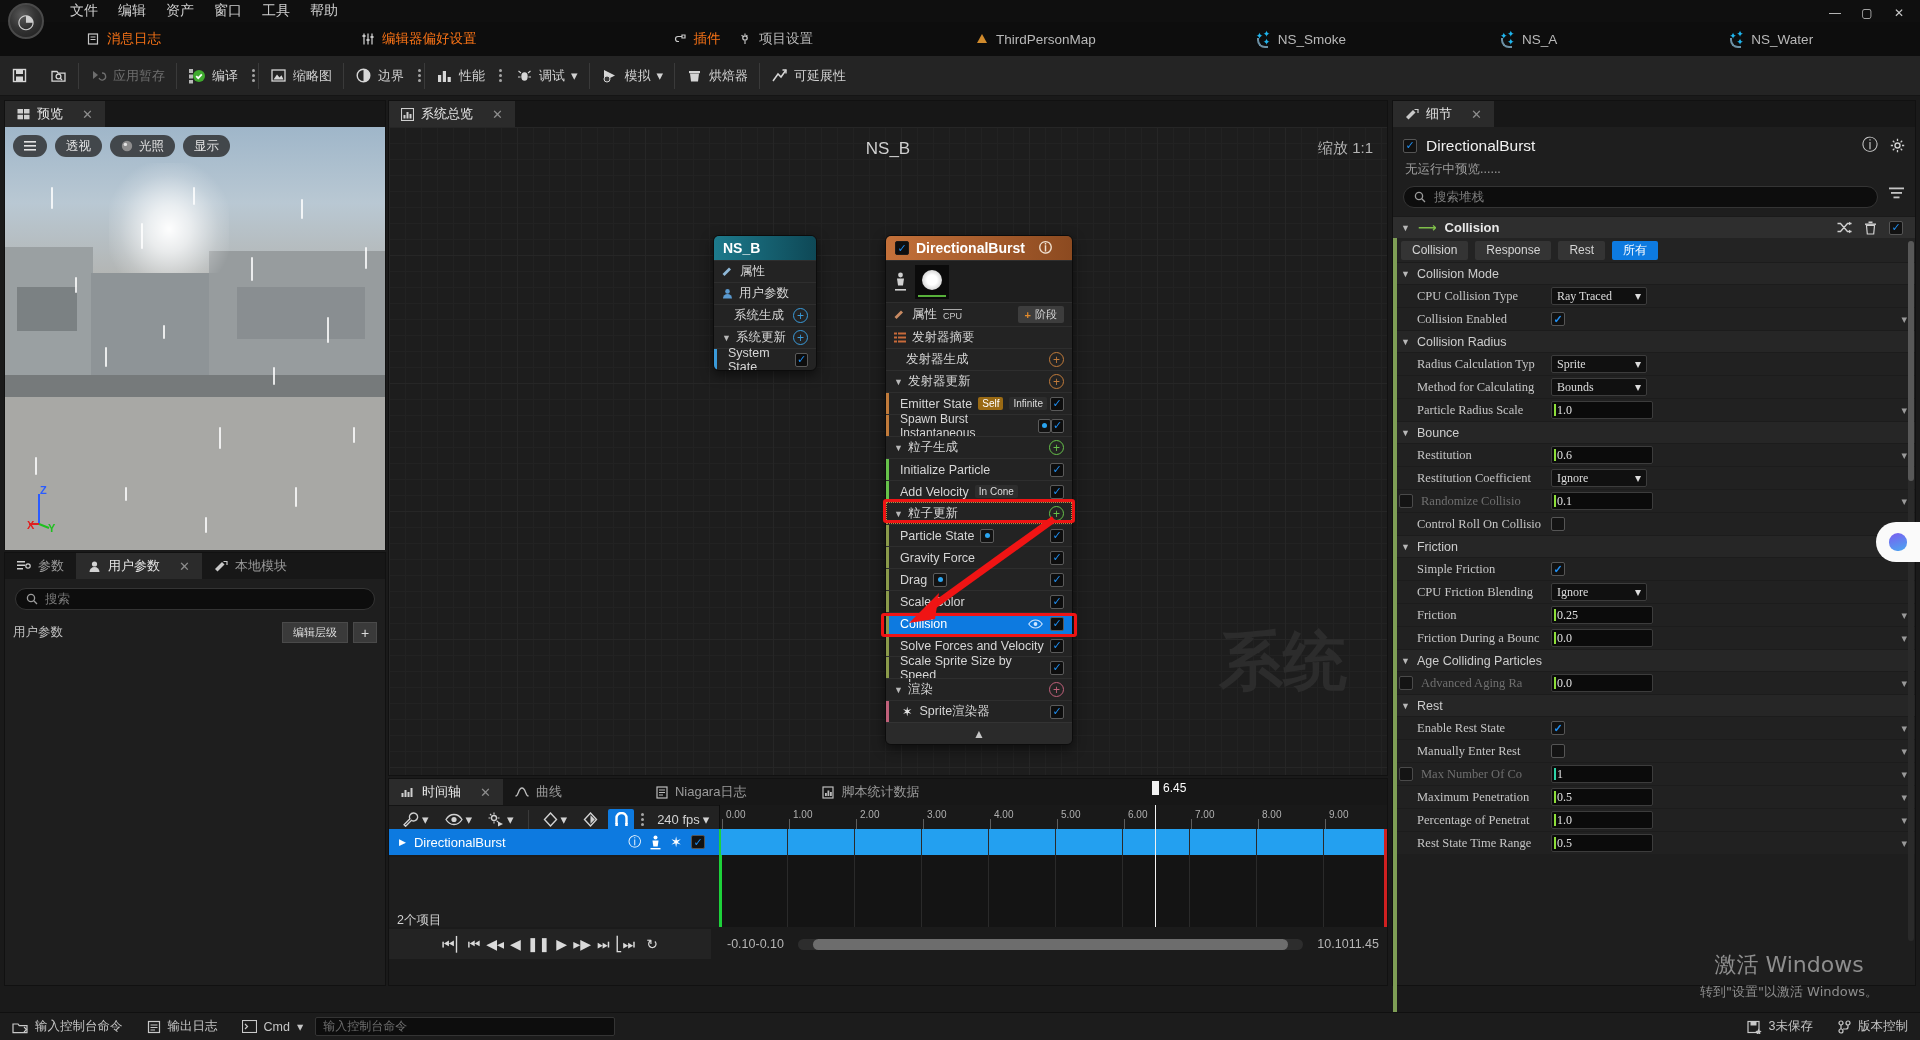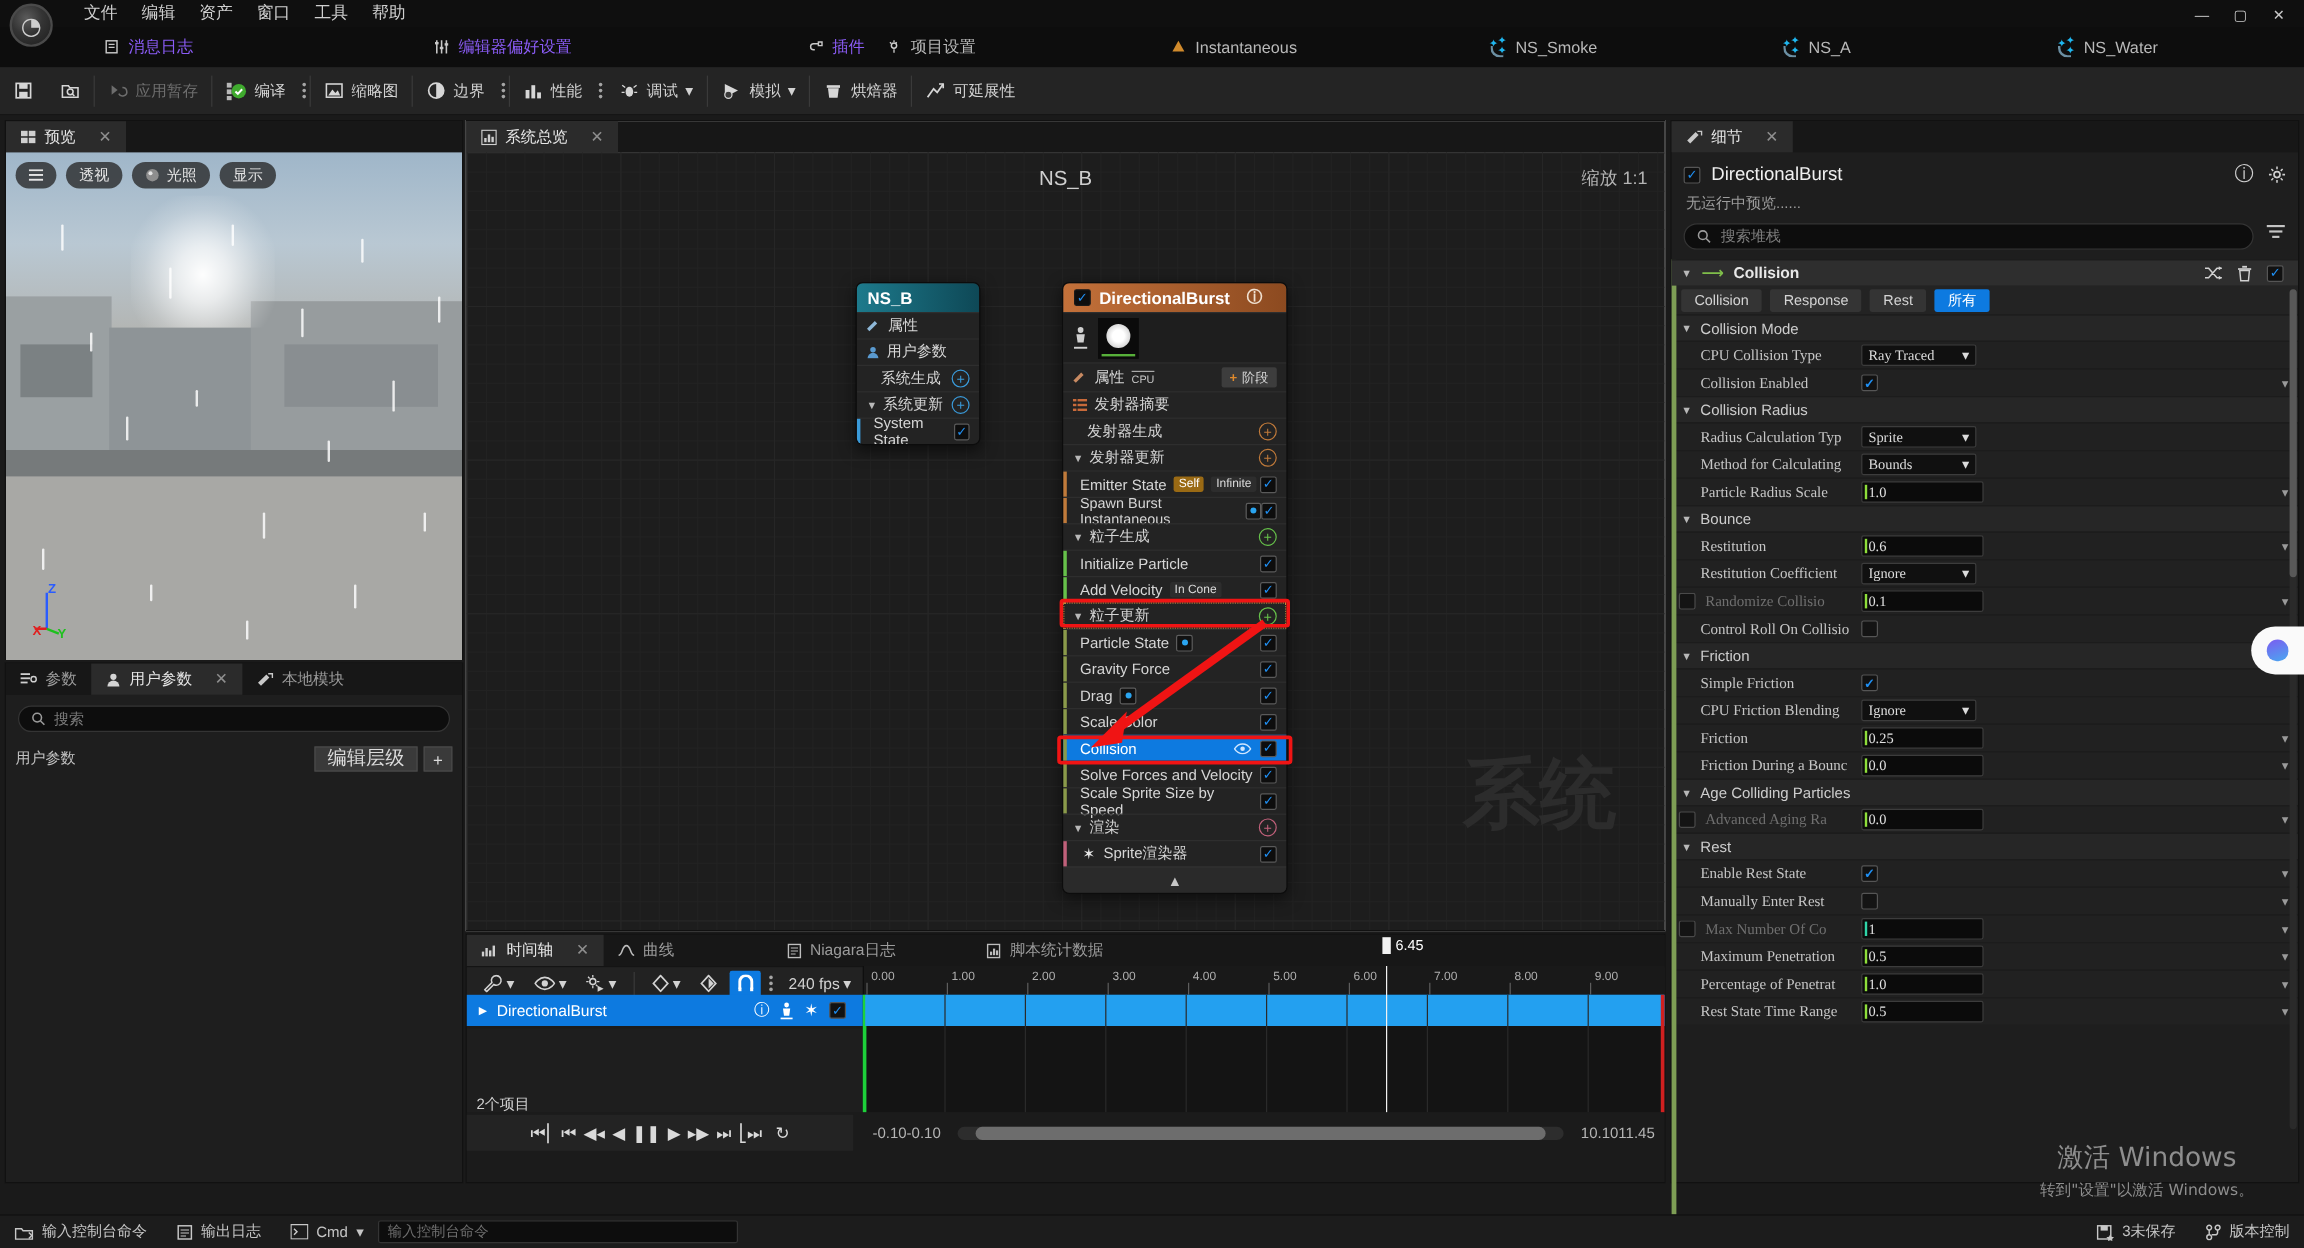--- a/index.html
+++ b/index.html
@@ -24,21 +24,21 @@
   .nicon i:nth-child(1){ left:0px; top:0px; }
   .nicon i:nth-child(2){ left:7px; top:-2px; }
   .nicon i:nth-child(3){ left:7px; top:6px; }
   .nicon::after{ content:""; position:absolute; left:1px; top:6px; width:9px; height:8px;
     border-left:2px solid #6b8fa3; border-bottom:2px solid #6b8fa3; border-radius:0 0 0 8px; }
   .win-ctl{ position:absolute; right:6px; top:4px; display:flex; gap:2px; z-index:6; }
   .win-ctl span{ width:30px; height:18px; display:flex; align-items:center; justify-content:center; font-size:12px; color:#c9c9c9; }
 
   
   .menurow2{ position:absolute; left:0; top:22px; height:34px; display:flex; align-items:center; z-index:3; }
-  .menurow2 .m2{ display:flex; align-items:center; gap:7px; font-size:13.5px; color:#8b5cf6; padding:0 14px; }
+  .menurow2 .m2{ display:flex; align-items:center; gap:7px; font-size:13.5px; color:#f97316; padding:0 14px; }
 
   
   .toolbar{ position:absolute; left:0; top:56px; width:1920px; height:40px; background:#242424;
     border-bottom:1px solid #151515; display:flex; align-items:center; }
   .tb{ display:flex; align-items:center; gap:6px; height:40px; padding:0 11px; font-size:13px; color:#d2d2d2; }
   .tb.dim{ color:#6d6d6d; }
   .tsep{ width:1px; height:26px; background:#3a3a3a; }
   .kebab{ display:flex; flex-direction:column; gap:2px; padding:0 3px; }
   .kebab b{ width:3px; height:3px; border-radius:50%; background:#a5a5a5; display:block; }
 
@@ -62,21 +62,21 @@
     display:flex; align-items:center; gap:6px; font-size:12.5px; color:#e4e4e4; }
   .axis{ position:absolute; left:22px; bottom:18px; width:48px; height:48px; z-index:4; font-size:11px; font-weight:bold; }
 
   
   #params{ left:4px; top:552px; width:382px; height:434px; }
   .psearch{ margin:9px 10px 0 10px; height:22px; background:#0d0d0d; border:1px solid #343434;
     border-radius:11px; display:flex; align-items:center; gap:7px; padding:0 10px; font-size:12.5px; color:#7a7a7a; }
   .prow{ margin:12px 8px 0 8px; display:flex; align-items:center; justify-content:space-between; }
   .prow .lbl{ font-size:12.5px; color:#c2c2c2; }
   .btn-s{ height:21px; padding:0 10px; background:#3a3a3a; border:1px solid #4a4a4a;
-    display:flex; align-items:center; font-size:16px; color:#dcdcdc; }
+    display:flex; align-items:center; font-size:11px; color:#dcdcdc; }
   .btn-sq{ width:24px; height:21px; background:#3a3a3a; border:1px solid #4a4a4a;
     display:flex; align-items:center; justify-content:center; font-size:14px; color:#dcdcdc; margin-left:5px; }
 
   
   #sysov{ left:388px; top:100px; width:1000px; height:676px; background:#e5e5e5; }
   .graph{ position:absolute; left:0; top:26px; width:998px; height:648px; overflow:hidden;
     background:#1d1d1d;
     background-image:linear-gradient(#262626 1px, transparent 1px), linear-gradient(90deg,#262626 1px, transparent 1px),
                      linear-gradient(#222 1px, transparent 1px), linear-gradient(90deg,#222 1px, transparent 1px);
     background-size:128px 128px,128px 128px,16px 16px,16px 16px; }
@@ -242,21 +242,21 @@
       <svg width="14" height="14" viewBox="0 0 14 14">
         <circle cx="7" cy="6" r="2.2" fill="none" stroke="#cfcfcf" stroke-width="1.2"></circle>
         <path d="M7 1.5v1.6M7 9v3M3.6 3.2l1.1 1.1M9.3 3.2L8.2 4.3" stroke="#cfcfcf" stroke-width="1.1"></path>
       </svg>
       <span>项目设置</span>
     </div>
     <div class="tab" style="margin-left:126px">
       <svg width="14" height="14" viewBox="0 0 14 14">
         <path d="M7 2l5 9H2z" fill="#d08a2c"></path>
       </svg>
-      <span>Instantaneous</span>
+      <span>ThirdPersonMap</span>
     </div>
     <div class="tab" style="margin-left:124px">
       <span class="nicon">
           <i>✦</i>
           <i>✦</i>
           <i>✦</i>
         </span>
       <span>NS_Smoke</span>
     </div>
     <div class="tab" style="margin-left:118px">

